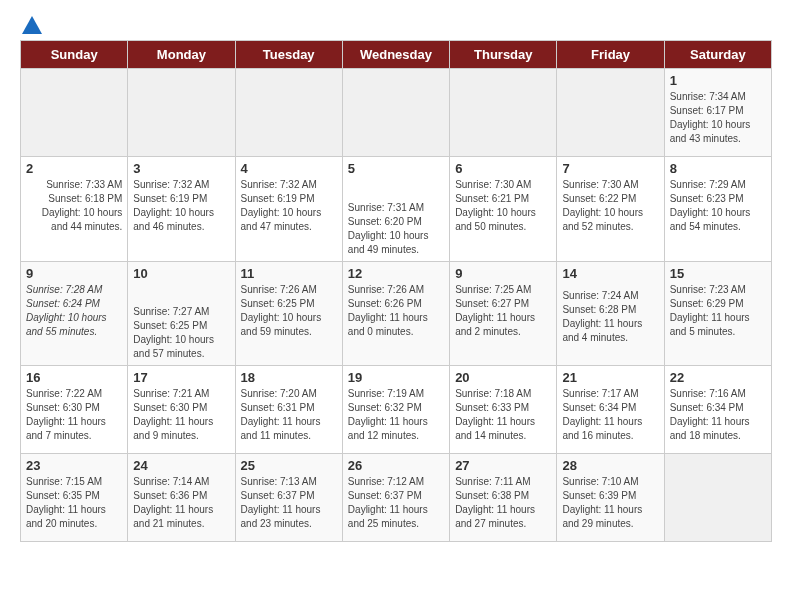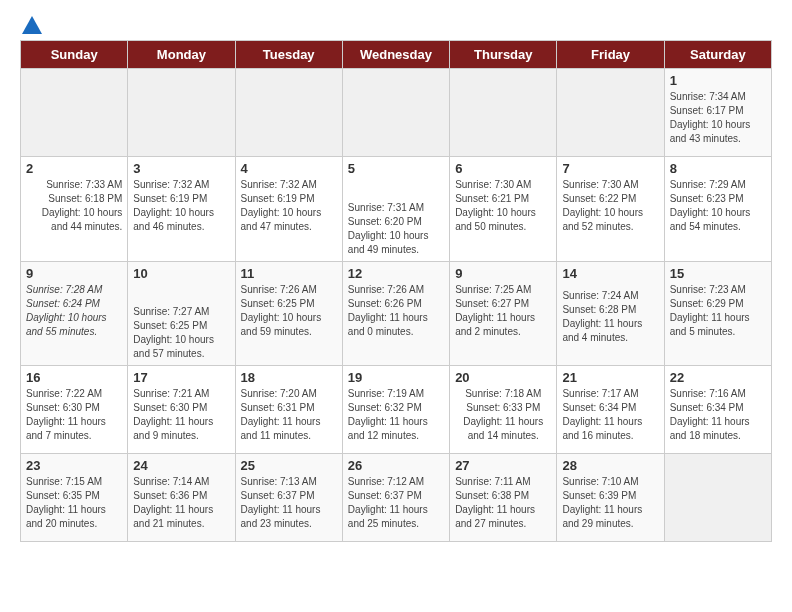--- a/index.html
+++ b/index.html
@@ -261,21 +261,21 @@
         </td>
         <td>
           <div class="day-number">19</div>
           <div class="day-info" style="white-space: pre-line;">Sunrise: 7:19 AM
 Sunset: 6:32 PM
 Daylight: 11 hours
 and 12 minutes.</div>
         </td>
         <td>
           <div class="day-number">20</div>
-          <div class="day-info" style="white-space: pre-line; text-align: center;">Sunrise: 7:18 AM
+          <div class="day-info" style="white-space: pre-line;">Sunrise: 7:18 AM
 Sunset: 6:33 PM
 Daylight: 11 hours
 and 14 minutes.</div>
         </td>
         <td>
           <div class="day-number">21</div>
           <div class="day-info" style="white-space: pre-line;">Sunrise: 7:17 AM
 Sunset: 6:34 PM
 Daylight: 11 hours
 and 16 minutes.</div>

